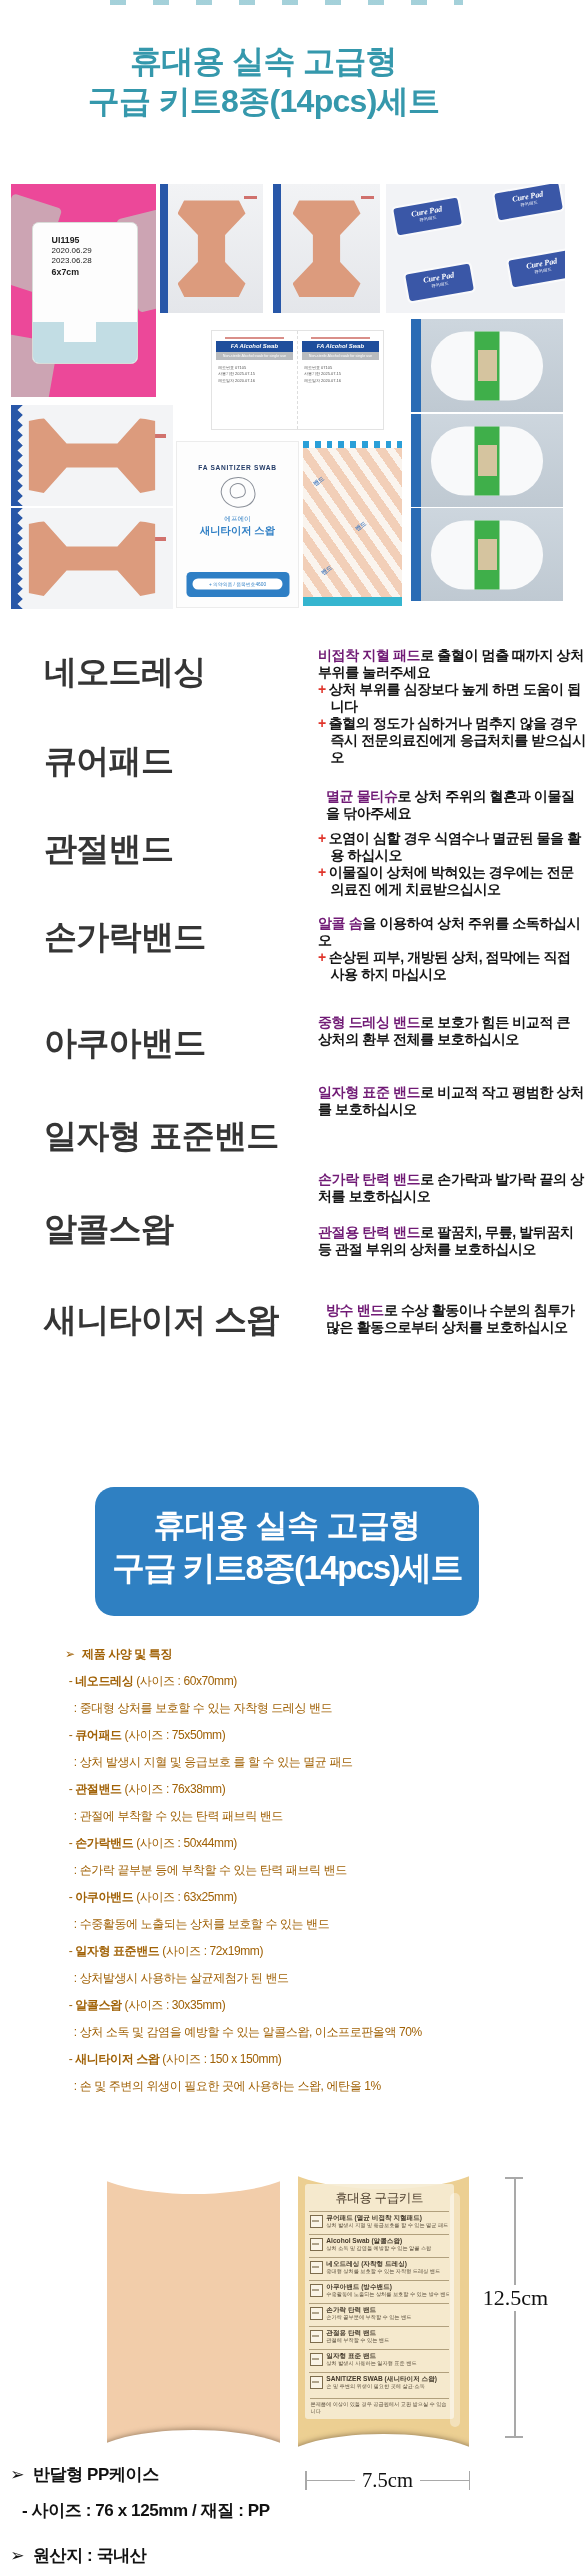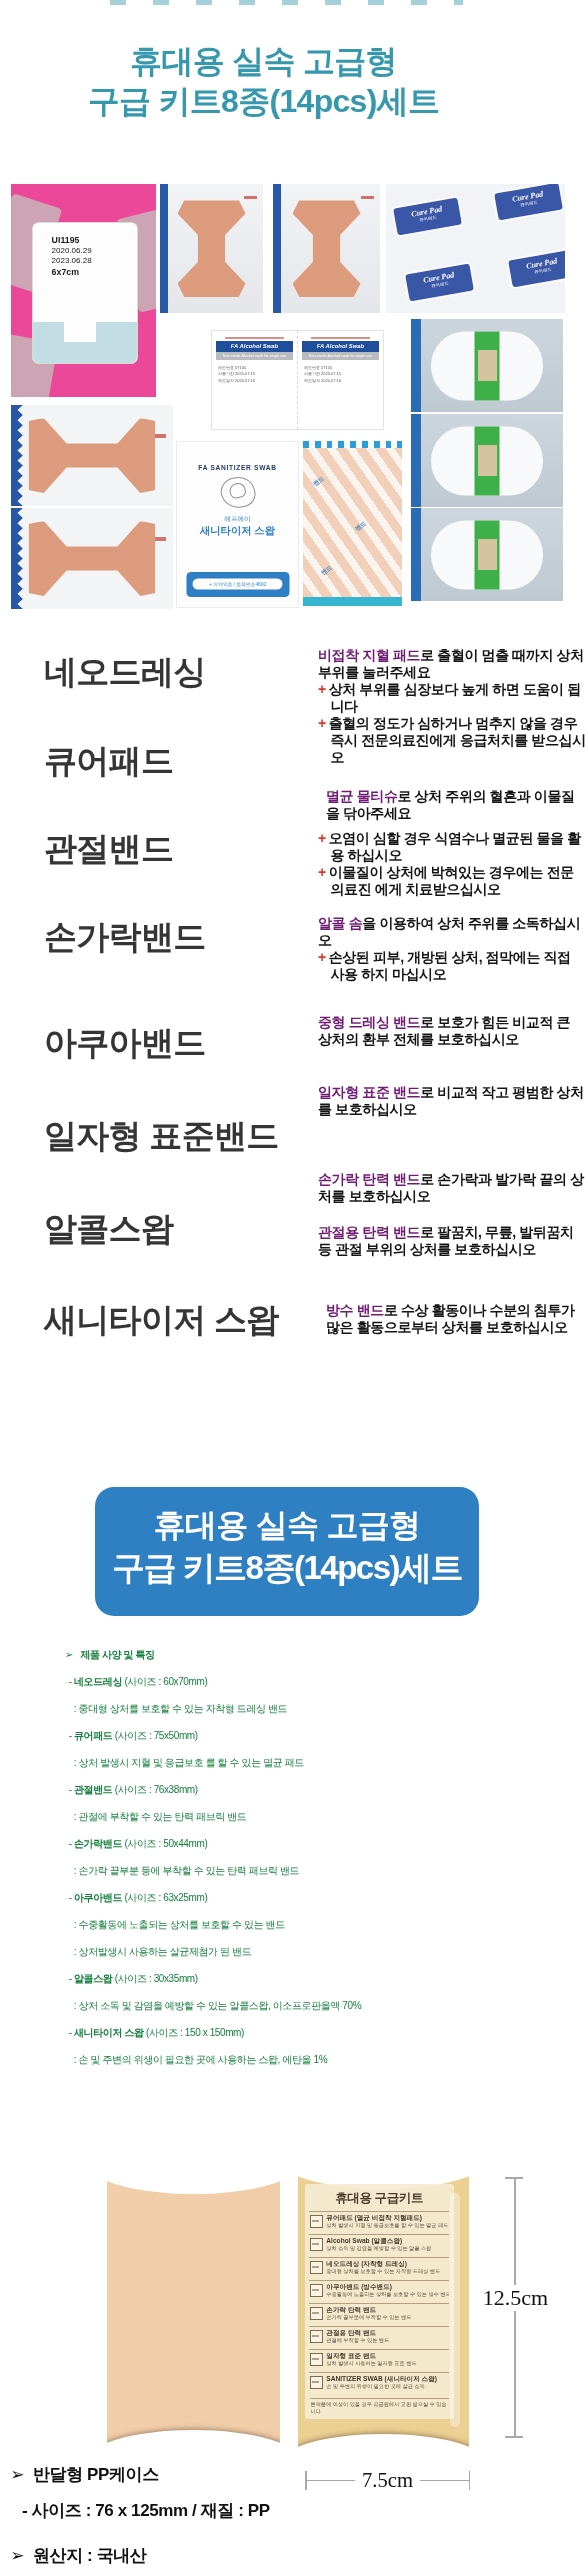--- a/index.html
+++ b/index.html
@@ -105,41 +105,41 @@
   .usage .note{padding-left:12.5px;text-indent:-12.5px;}
   .usage .plus{color:#e0352b;margin-right:2.9px;}
 
   
   .banner{position:absolute;left:95px;top:1487px;width:384px;height:129px;background:#2f80c2;
     border-radius:19px;color:#fff;text-align:center;font-weight:900;}
   .banner .l1{margin-top:17.7px;font-size:32px;line-height:41px;letter-spacing:-0.7px;}
   .banner .l2{font-size:33px;line-height:43px;letter-spacing:-1.5px;}
 
   
-  .specs{position:absolute;left:65px;top:1641px;width:508px;font-size:10px;line-height:27px;
-    color:#15803d;letter-spacing:-0.4px;}
+  .specs{position:absolute;left:65px;top:1641px;width:508px;font-size:12px;line-height:27px;
+    color:#a16207;letter-spacing:-0.4px;}
   .specs .hdr{font-weight:700;}
   .specs .hdr .arrow{margin-right:7.4px;font-weight:400;}
   .spec-name{padding-left:3.7px;}
   .spec-name b{font-weight:700;}
   .spec-desc{padding-left:8.8px;}
 
   
   .pillow{position:absolute;overflow:hidden;}
   .pillow:before,.pillow:after{content:"";position:absolute;left:-12%;width:124%;height:63px;
     background:#fff;border-radius:50%;}
   .pillow:before{top:-43px;}
   .pillow:after{bottom:-43px;box-shadow:0 -2.9px 5.2px -1.5px rgba(90,70,45,.5);}
   .pillow.left{left:107px;top:2174px;width:173px;height:276px;background:#f2cdaa;}
   .pillow.right{left:298px;top:2169px;width:171px;height:285px;background:#eccf92;}
   .gloss{position:absolute;right:8.8px;top:23.5px;width:10.3px;height:234px;border-radius:5.9px;
     background:rgba(255,255,255,.38);}
   .pkg-panel{position:absolute;left:6.6px;top:14.7px;width:149px;height:235px;
     background:rgba(245,236,210,.92);border-radius:2.9px;}
-  .pkg-title{margin-top:5.9px;text-align:center;font-size:12.5px;font-weight:700;color:#4a3b2a;
+  .pkg-title{margin-top:5.9px;text-align:center;font-size:12.5px;font-weight:400;color:#4a3b2a;
     letter-spacing:-0.4px;}
   .pkg-rows{margin:4.4px 4.4px 0 4.4px;}
   .pkg-row{display:flex;align-items:flex-start;height:23px;border-top:0.7px solid rgba(120,100,60,.55);
     padding-top:2.2px;box-sizing:border-box;}
   .pkg-icon{flex:0 0 11px;width:11px;height:11px;border:0.7px solid #7d6c4c;
     background:rgba(255,255,255,.5);margin:0.7px 3.7px 0 0.7px;position:relative;}
   .pkg-icon:after{content:"";position:absolute;left:1.5px;top:4.4px;width:6.6px;height:2.2px;
     background:rgba(125,108,76,.6);}
   .pkg-texts{flex:1;min-width:0;}
   .pkg-name{font-size:6.6px;font-weight:700;color:#42382a;line-height:8px;white-space:nowrap;
@@ -358,20 +358,21 @@
     <div class="spec-name"><span>-</span> <b>네오드레싱</b> <span>(사이즈 : 60x70mm)</span></div>
     <div class="spec-desc">: 중대형 상처를 보호할 수 있는 자착형 드레싱 밴드</div>
     <div class="spec-name"><span>-</span> <b>큐어패드</b> <span>(사이즈 : 75x50mm)</span></div>
     <div class="spec-desc">: 상처 발생시 지혈 및 응급보호 를 할 수 있는 멸균 패드</div>
     <div class="spec-name"><span>-</span> <b>관절밴드</b> <span>(사이즈 : 76x38mm)</span></div>
     <div class="spec-desc">: 관절에 부착할 수 있는 탄력 패브릭 밴드</div>
     <div class="spec-name"><span>-</span> <b>손가락밴드</b> <span>(사이즈 : 50x44mm)</span></div>
     <div class="spec-desc">: 손가락 끝부분 등에 부착할 수 있는 탄력 패브릭 밴드</div>
     <div class="spec-name"><span>-</span> <b>아쿠아밴드</b> <span>(사이즈 : 63x25mm)</span></div>
     <div class="spec-desc">: 수중활동에 노출되는 상처를 보호할 수 있는 밴드</div>
+    <div class="spec-name"><span>-</span> <b>일자형 표준밴드</b> <span>(사이즈 : 72x19mm)</span></div>
     <div class="spec-desc">: 상처발생시 사용하는 살균제첨가 된 밴드</div>
     <div class="spec-name"><span>-</span> <b>알콜스왑</b> <span>(사이즈 : 30x35mm)</span></div>
     <div class="spec-desc">: 상처 소독 및 감염을 예방할 수 있는 알콜스왑, 이소프로판올액 70%</div>
     <div class="spec-name"><span>-</span> <b>새니타이저 스왑</b> <span>(사이즈 : 150 x 150mm)</span></div>
     <div class="spec-desc">: 손 및 주변의 위생이 필요한 곳에 사용하는 스왑, 에탄올 1%</div>
   </div>
 
   <div class="pillow left"></div>
 
   <div class="pillow right">

